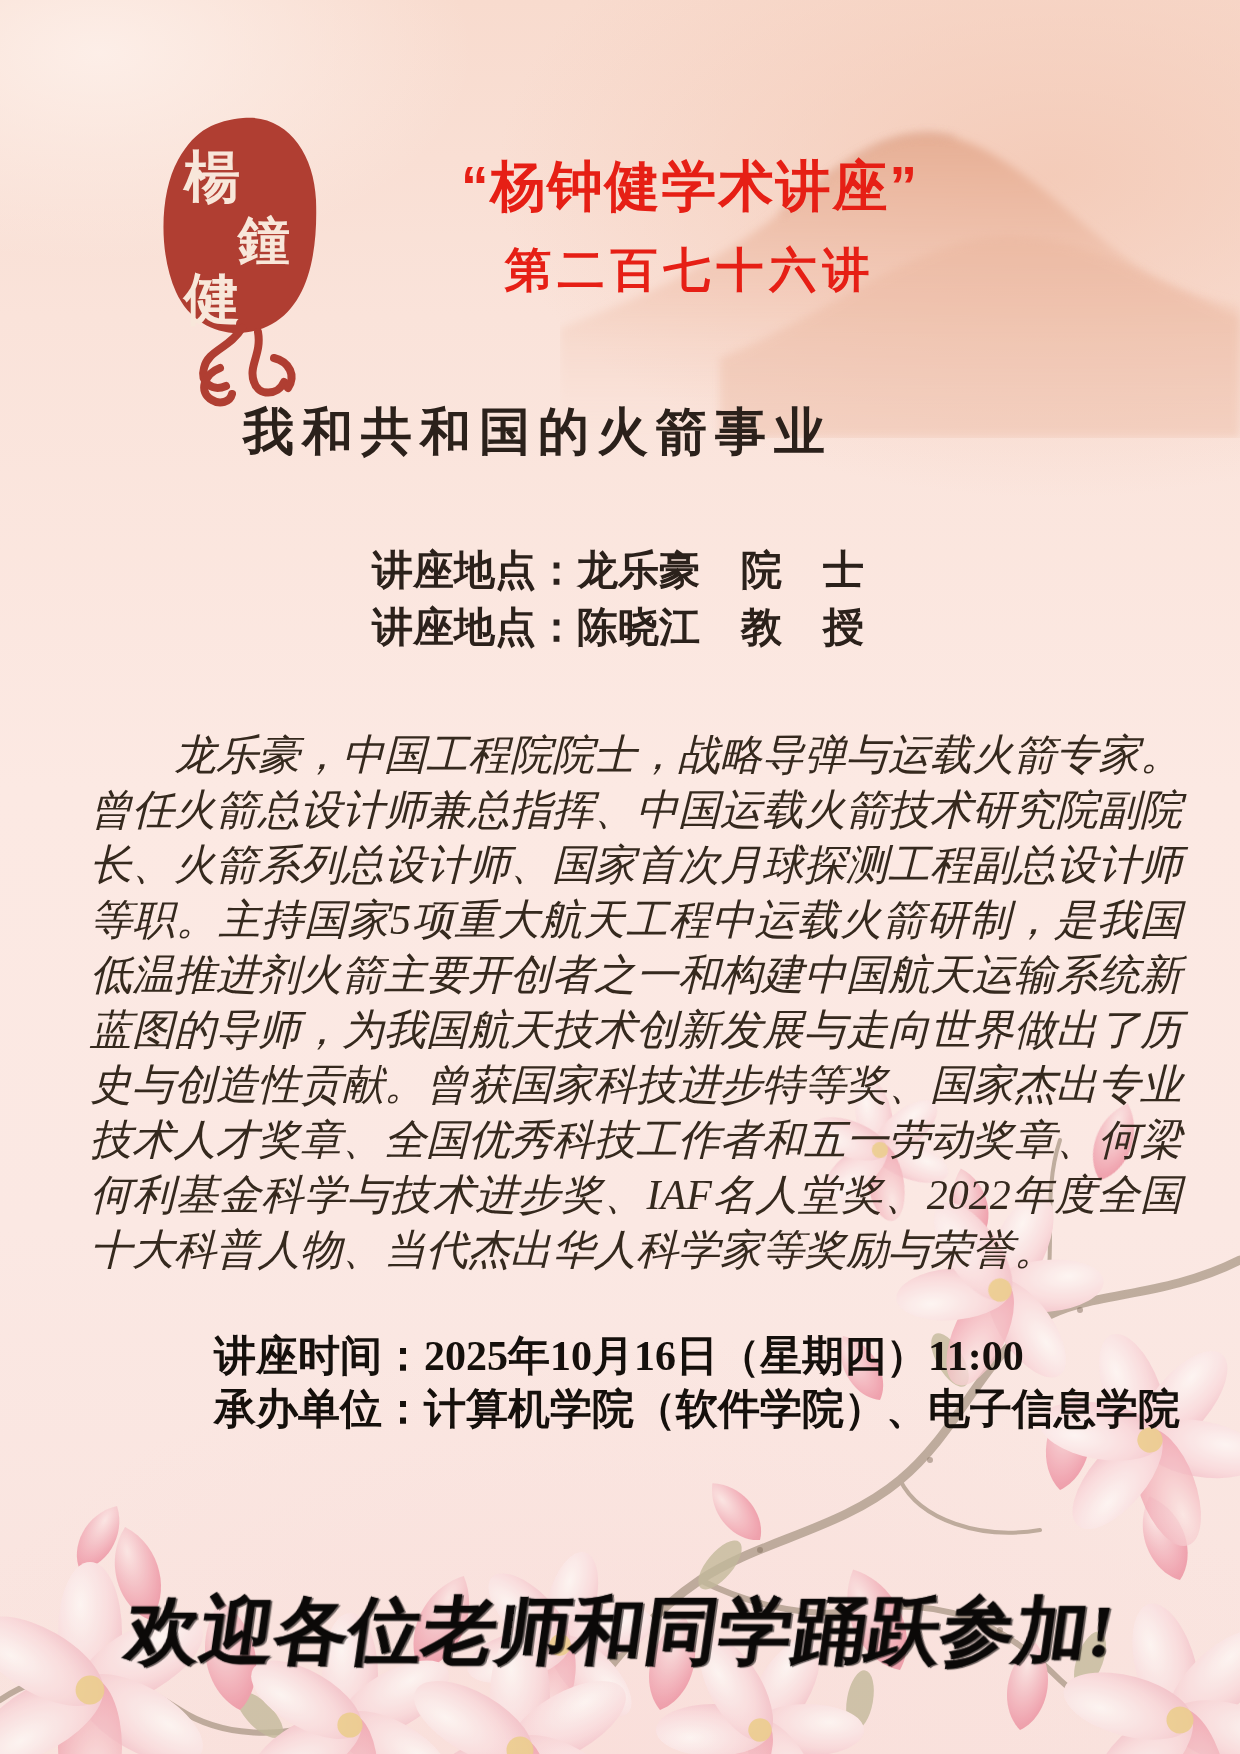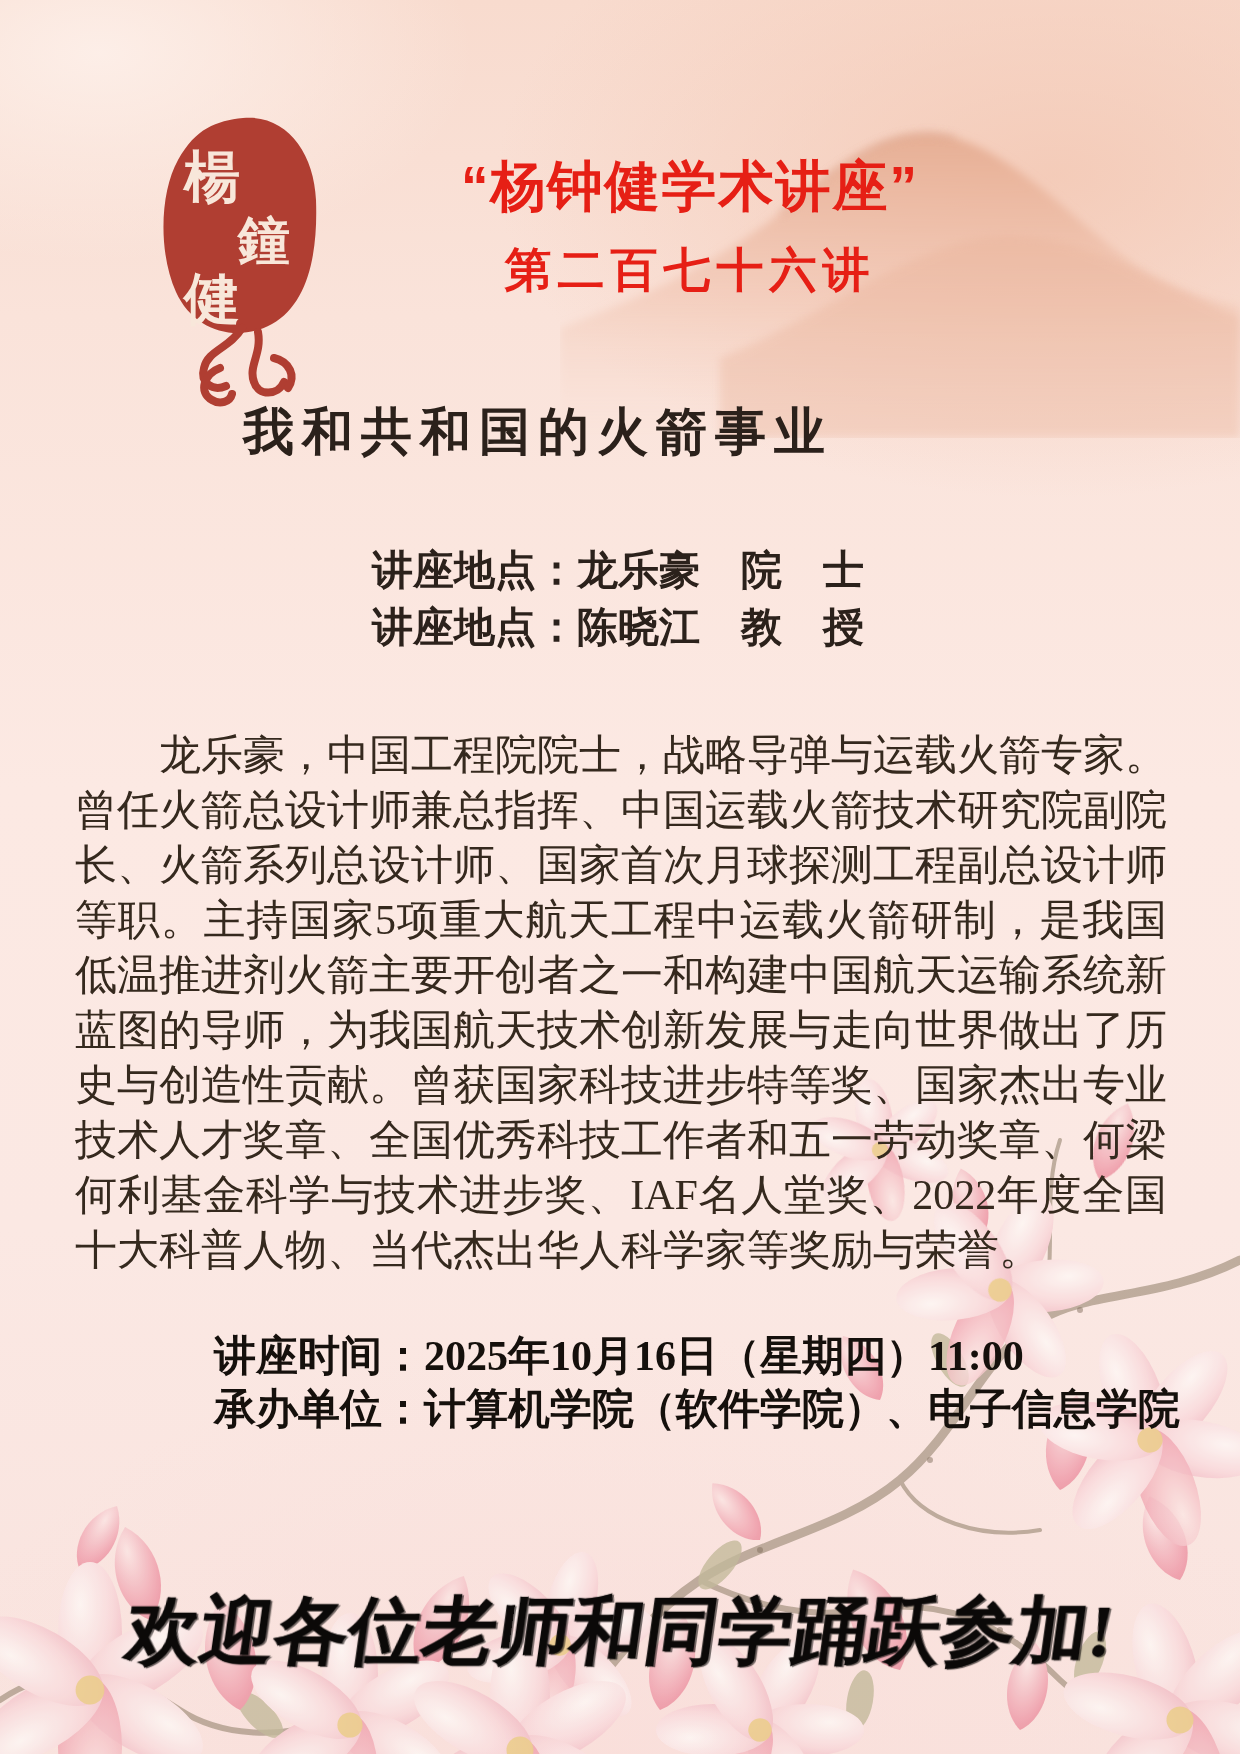--- a/index.html
+++ b/index.html
@@ -20,22 +20,22 @@
   
   .title-block{left:140px;top:156px;width:1100px;text-align:center;color:#e61f15;
     font-family:"Liberation Sans", sans-serif;font-weight:900;}
   .title-line1{font-size:55px;line-height:1.12;letter-spacing:2px;}
   .title-line2{font-size:47px;line-height:1.1;margin-top:26px;letter-spacing:6px;}
   .subtitle{left:0;top:398px;width:1076px;text-align:center;font-size:51px;font-weight:700;
     color:#2b211b;letter-spacing:8px;}
   
   .speakers{left:372px;top:542px;font-size:41px;font-weight:700;color:#2b211b;line-height:57px;}
   
-  .bio{left:75px;top:728px;width:1092px;font-size:42px;line-height:55px;color:#35291e;
-    text-align:justify;text-indent:2em;font-weight:400;}
+  .bio{left:90px;top:728px;width:1092px;font-size:42px;line-height:55px;color:#35291e;
+    text-align:justify;text-indent:2em;font-weight:400;font-style:italic;}
   
   .details{left:214px;top:1330px;font-size:42px;font-weight:700;color:#15100c;line-height:53px;}
   .details .row{white-space:nowrap;}
   
   .welcome{left:0;top:1582px;width:1240px;text-align:center;font-size:74px;font-weight:900;
     color:#0b0908;transform:skewX(-8deg);letter-spacing:0px;
     text-shadow:2px 1px 0 rgba(10,8,6,.55), 0 0 1px rgba(10,8,6,.8);}
   
   .seal{left:146px;top:108px;width:196px;height:300px;}
   .seal text{font-family:"Liberation Serif", serif;font-weight:700;fill:#f8e7da;}

